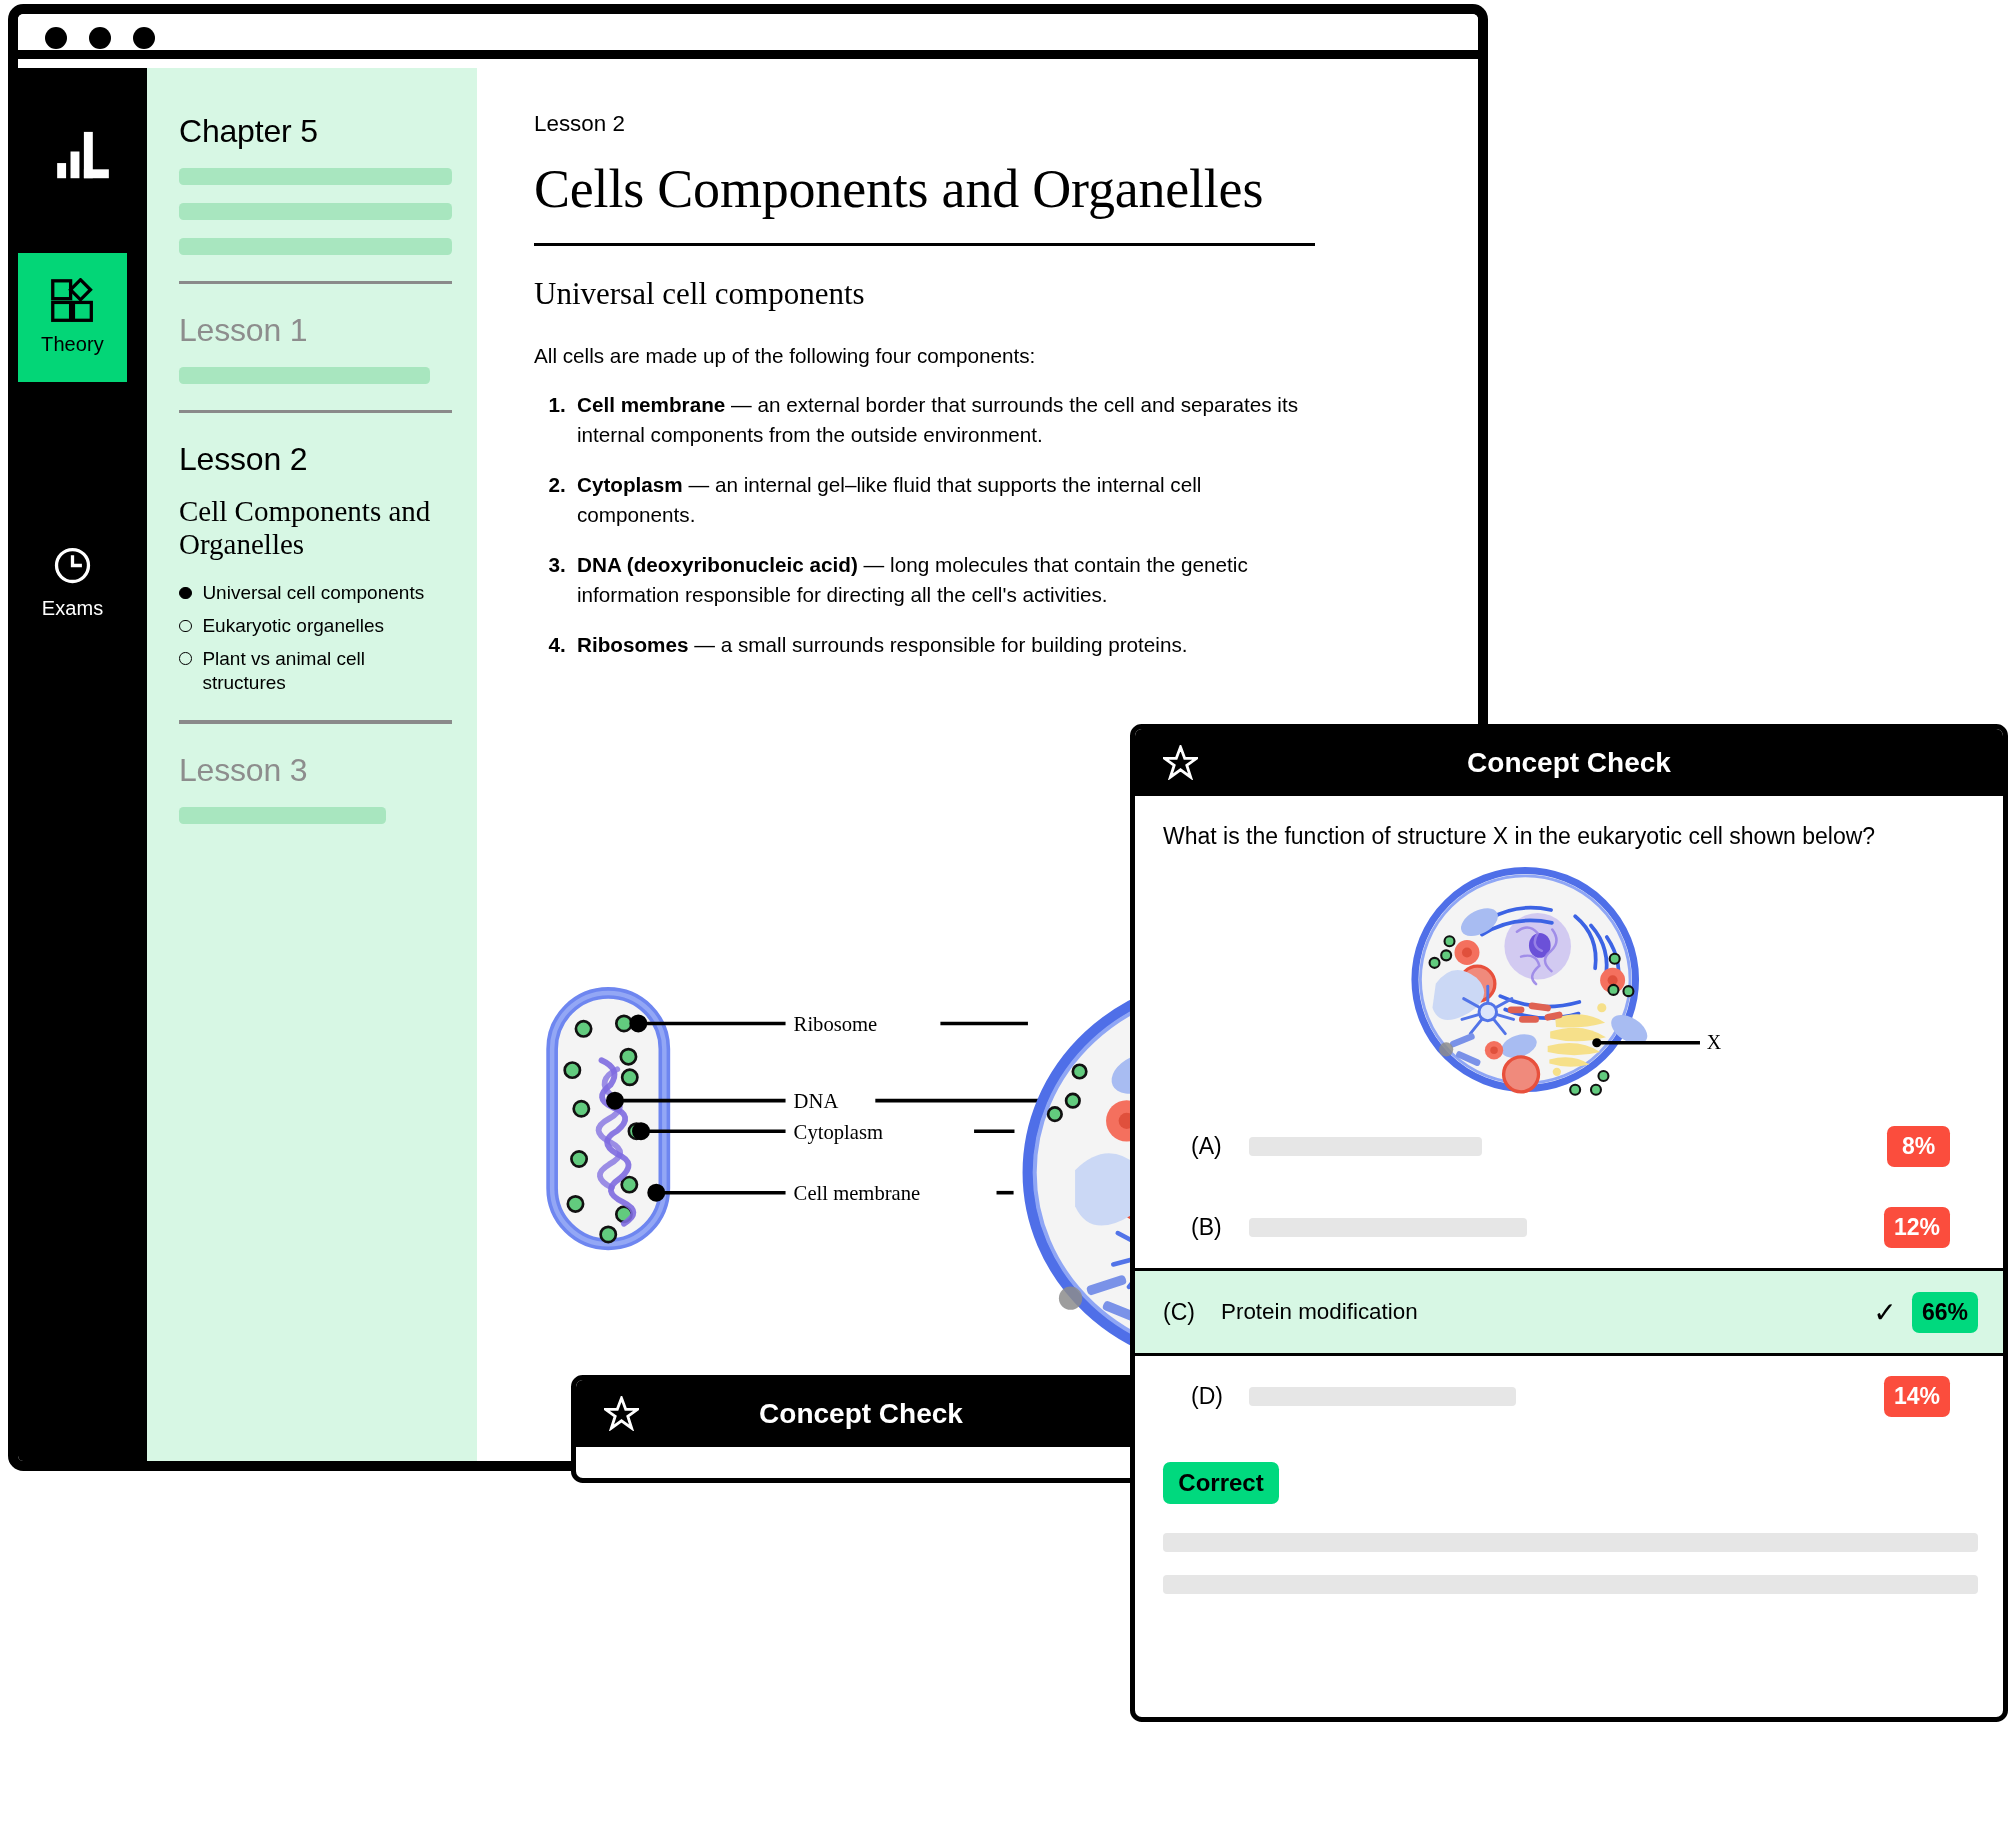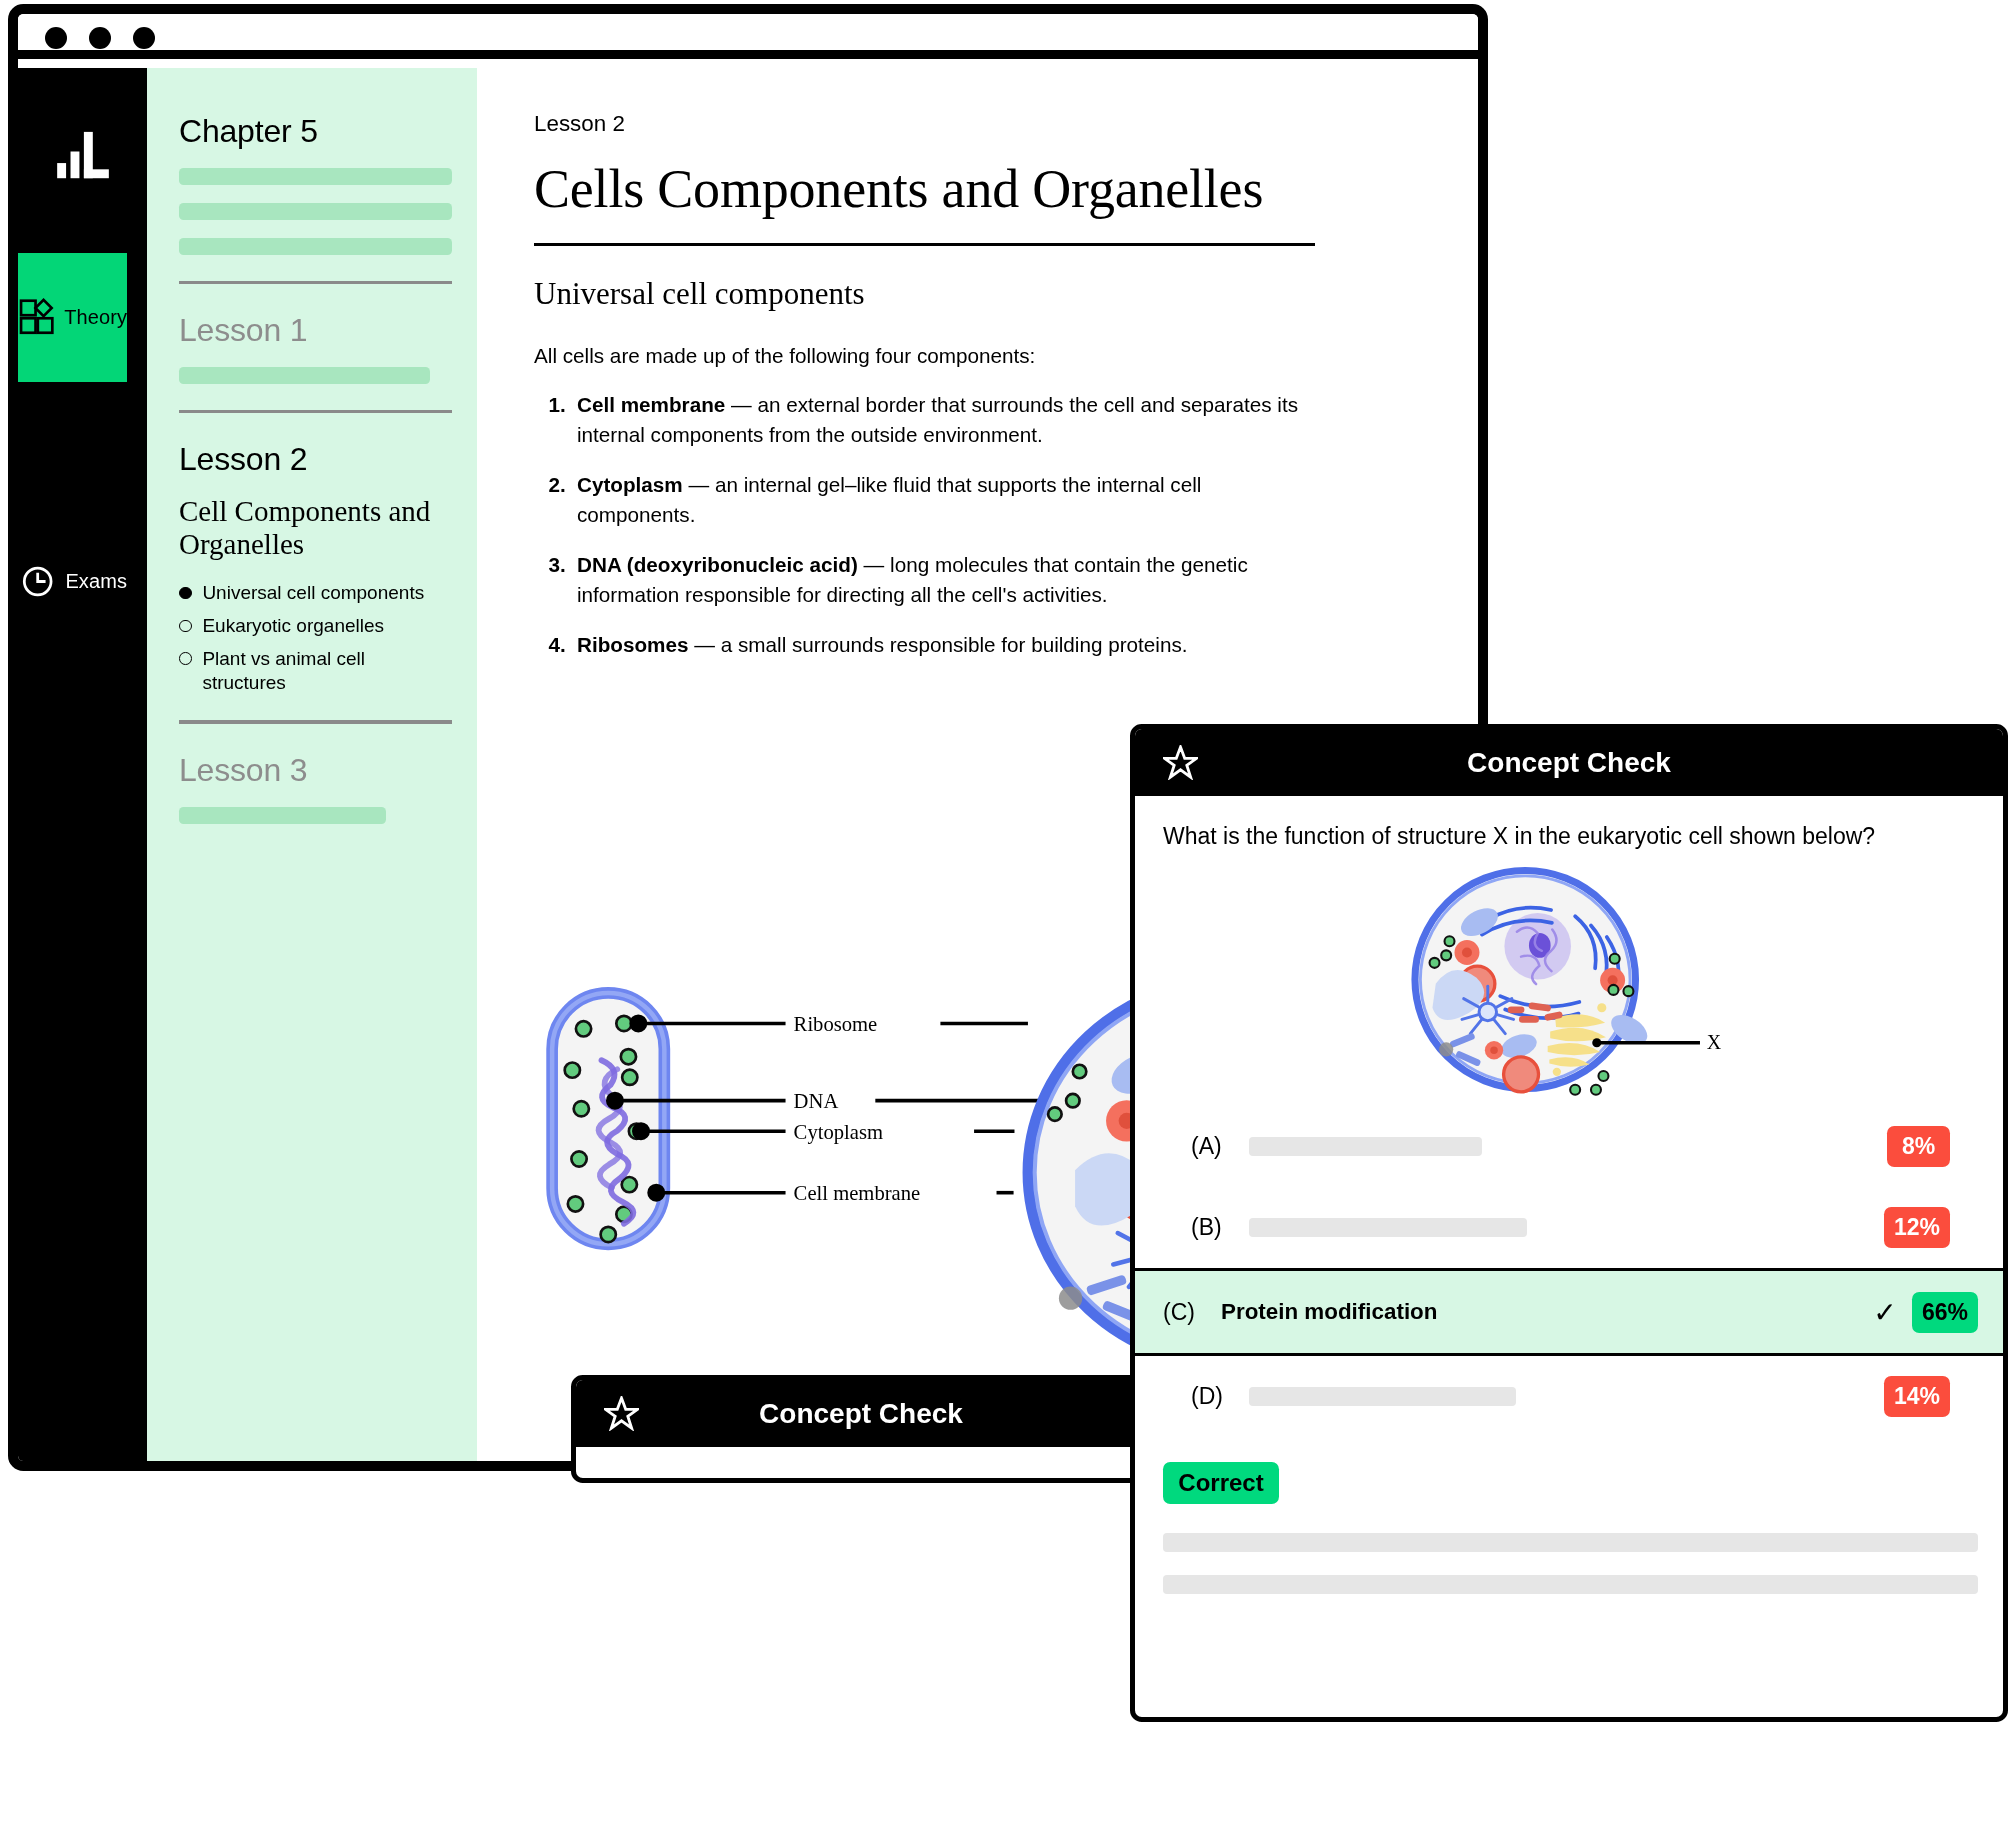--- a/index.html
+++ b/index.html
@@ -31,21 +31,21 @@
   .body-area { position:absolute; left:0; top:54px; right:0; bottom:0; display:flex; }
 
   
   .rail {
     width: 129px; background:#000000; flex: 0 0 129px;
     position: relative;
   }
   .logo { position:absolute; left: 38px; top: 63px; width: 54px; height: 49px; }
   .rail-item {
     position:absolute; left:0; width: 109px; height: 129px;
-    display:flex; flex-direction:row; align-items:center; justify-content:center;
+    display:flex; flex-direction:column; align-items:center; justify-content:center;
     gap: 8px; color:#fff;
   }
   .rail-item.active { background: #03D677; color:#000; }
   .rail-label { font-size: 20px; letter-spacing:0.1px; }
   .rail-icon { width: 47px; height: 47px; display:block; }
 
   
   .lessons {
     width: 330px; flex: 0 0 330px; background: #D7F7E4;
     padding: 45px 25px 0 32px; position:relative;
@@ -112,21 +112,21 @@
   .cc-front { left: 1130px; top: 724px; width: 878px; height: 998px; z-index: 10; }
 
   .cc-body { padding: 25px 25px 0 28px; }
   .cc-question { font-size: 23px; line-height:1.32; color:#000; }
   .cc-figure { display:flex; justify-content:center; margin-top: 11.7px; }
 
   .opts { margin-top: 10px; }
   .opt { display:flex; align-items:center; height: 81px; padding: 0 28px; position:relative; }
   .opt-letter { font-size: 23px; width: 58px; flex:0 0 58px; color:#000; }
   .opt-bar { height: 19px; background:#E6E6E6; border-radius: 4px; }
-  .opt-text { font-size: 22.4px; font-weight:bold; color:#000; }
+  .opt-text { font-size: 22.4px; font-weight:normal; color:#000; }
   .opt-spacer { flex:1; }
   .pct {
     min-width: 63px; height: 41px; border-radius: 7.2px;
     display:flex; align-items:center; justify-content:center;
     font-size: 23px; font-weight:bold; padding: 0 10px;
   }
   .pct.wrong { background:#FB4D3D; color:#fff; }
   .pct.right { background:#00D97E; color:#000; }
   .opt.correct { background:#D7F7E4; border-top: 3.6px solid #000; border-bottom: 3.6px solid #000;
                  margin-left:-28px; margin-right:-28px; padding-left:28px; padding-right:28px; height: 88px; }

